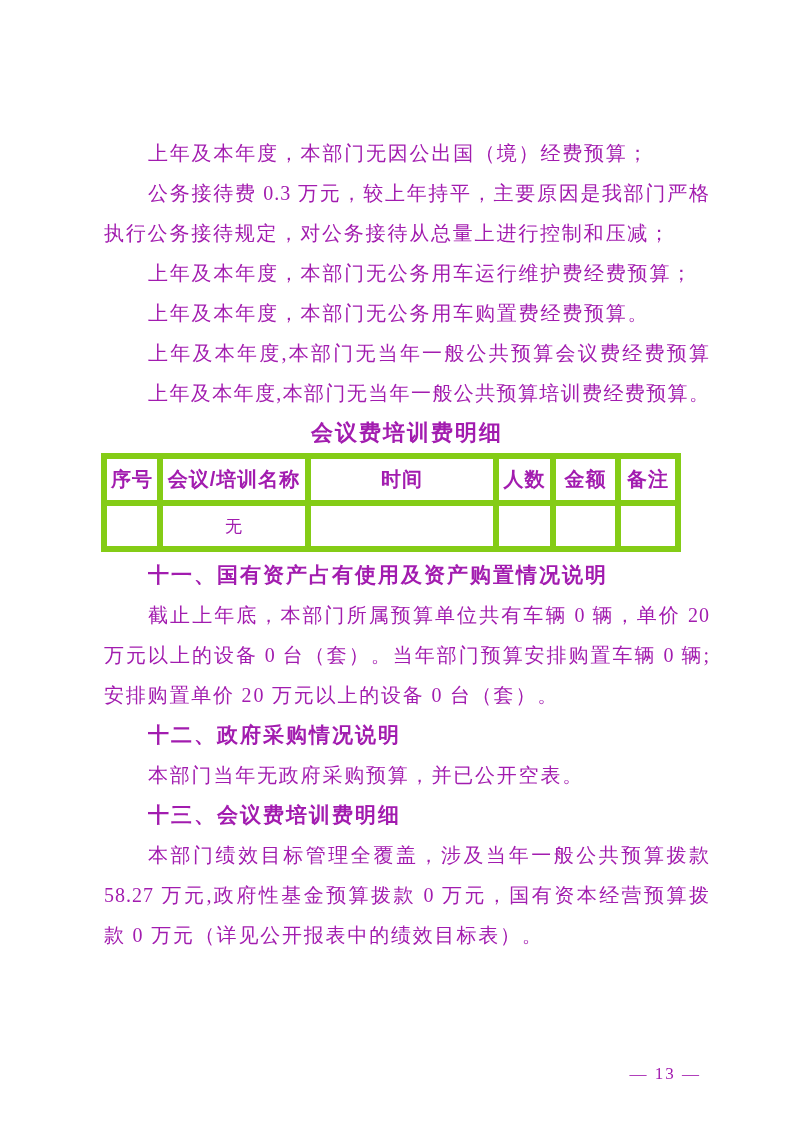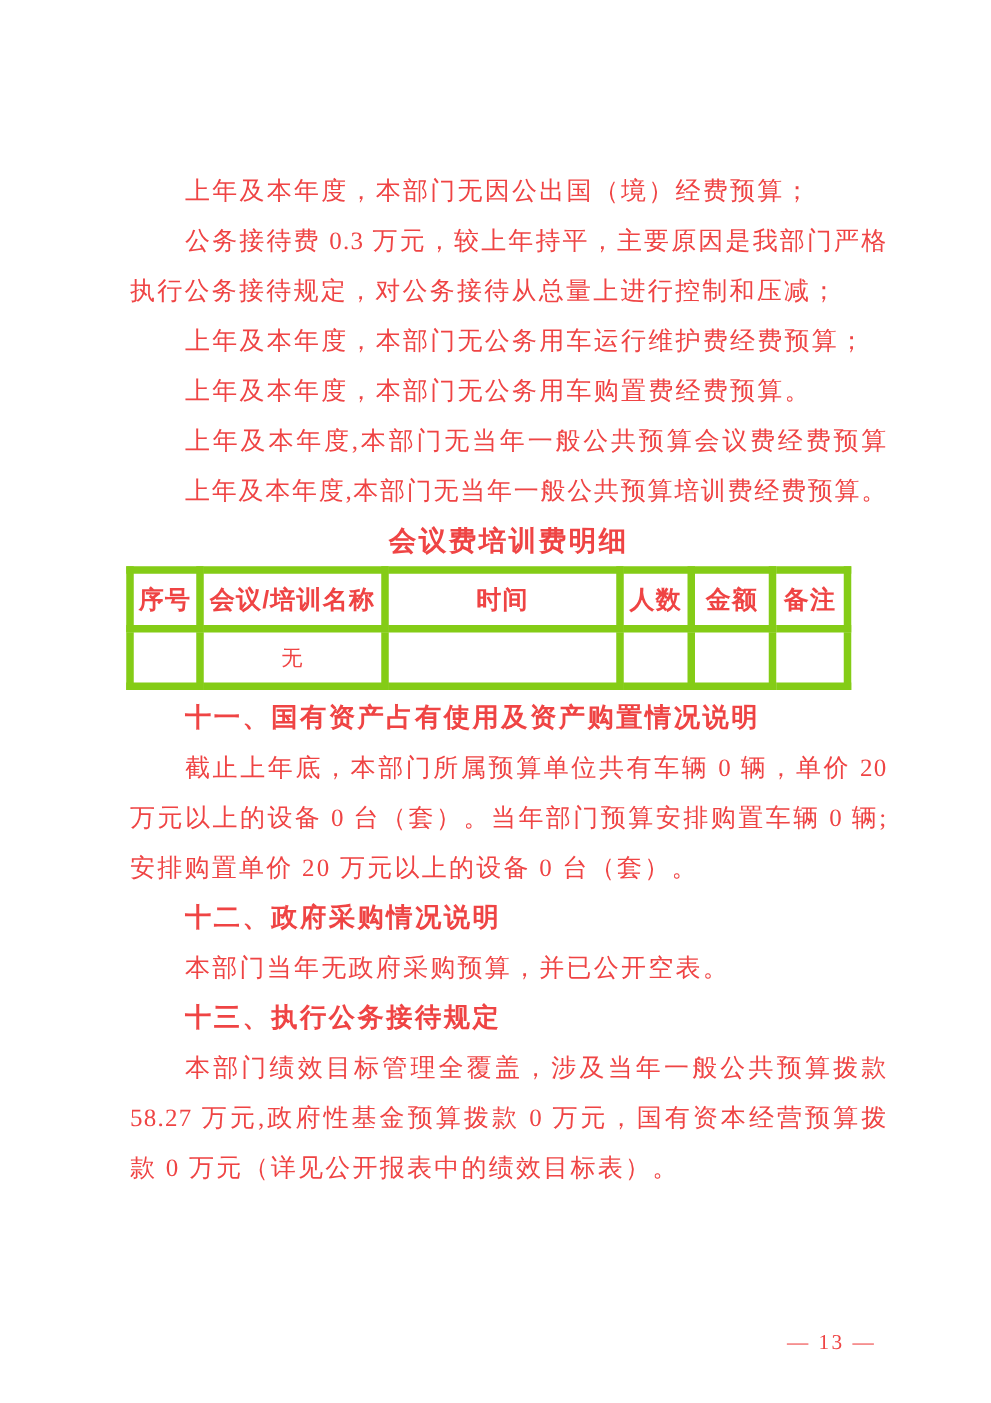--- a/index.html
+++ b/index.html
@@ -1,21 +1,21 @@
 <!DOCTYPE html>
 <html><head>
 <meta charset="utf-8">
 <style>
   html, body { margin: 0; padding: 0; background: #ffffff; }
   .page {
     position: relative;
     width: 793px;
     height: 1122px;
     background: #ffffff;
-    color: #ef4444;
+    color: #a21caf;
     font-family: "Liberation Serif", "DejaVu Serif", serif;
     overflow: hidden;
   }
   .content {
     position: absolute;
     left: 104px;
     top: 133px;
     width: 606px;
   }
   .line {
@@ -141,21 +141,21 @@
     <div class="after-table-gap"></div>
 
     <div class="line heading indent">十一、国有资产占有使用及资产购置情况说明</div>
     <div class="line indent fill">截止上年底，本部门所属预算单位共有车辆 0 辆，单价 20</div>
     <div class="line fill">万元以上的设备 0 台（套）。当年部门预算安排购置车辆 0 辆;</div>
     <div class="line">安排购置单价 20 万元以上的设备 0 台（套）。</div>
 
     <div class="line heading indent">十二、政府采购情况说明</div>
     <div class="line indent">本部门当年无政府采购预算，并已公开空表。</div>
 
-    <div class="line heading indent">十三、执行公务接待规定</div>
+    <div class="line heading indent">十三、会议费培训费明细</div>
     <div class="line indent fill">本部门绩效目标管理全覆盖，涉及当年一般公共预算拨款</div>
     <div class="line fill">58.27 万元,政府性基金预算拨款 0 万元，国有资本经营预算拨</div>
     <div class="line">款 0 万元（详见公开报表中的绩效目标表）。</div>
 
 
   </div>
 
   <div class="footer-pagenum">— 13 —</div>
 </div>
 

